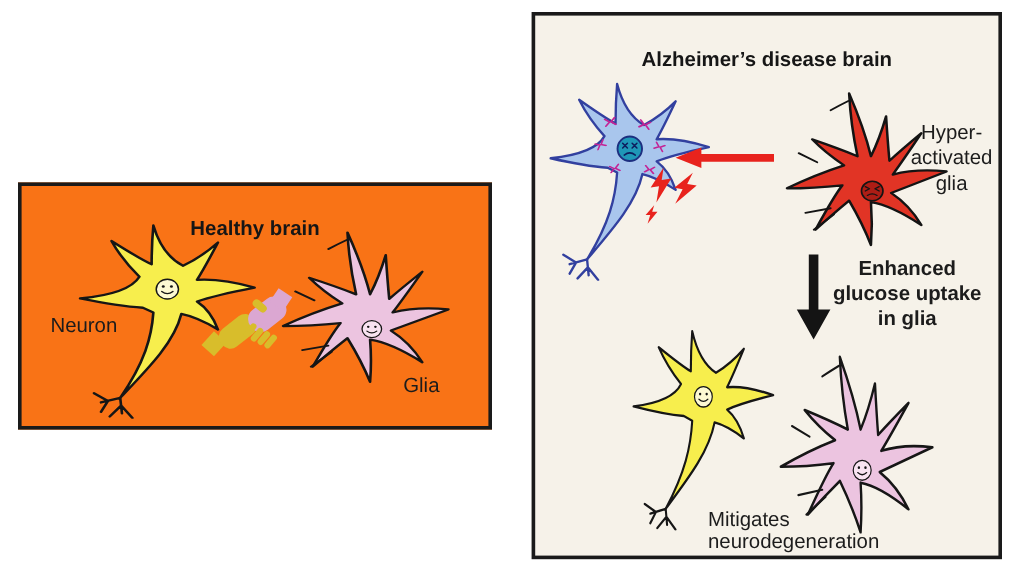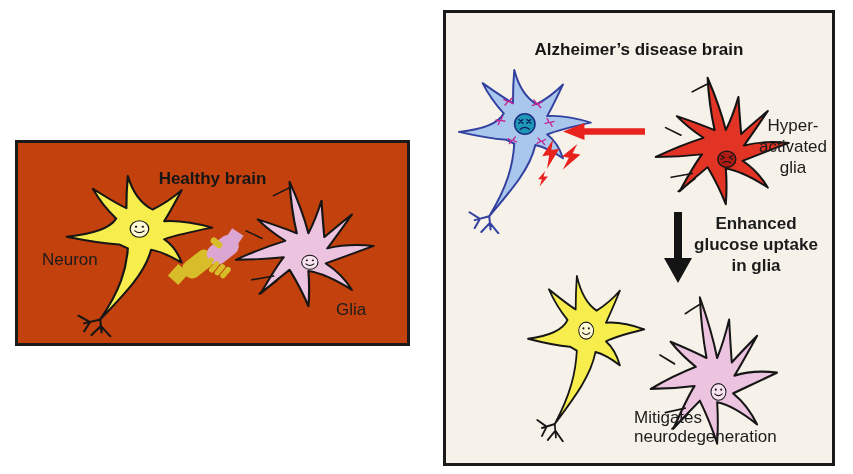--- a/index.html
+++ b/index.html
@@ -1,21 +1,21 @@
 <!DOCTYPE html>
 <html><head>
 <meta charset="utf-8">
 <style>
   html,body { margin:0; padding:0; background:#ffffff; }
   .stage {
     position:relative; width:853px; height:474px; background:#ffffff;
     font-family:"Liberation Sans", sans-serif; color:#1b1b1b; overflow:hidden;
   }
   .panel { position:absolute; border:3px solid #1a1a1a; box-sizing:border-box; }
-  .panel-healthy { left:15px; top:140px; width:395px; height:206px; background:#c2410c; }
+  .panel-healthy { left:15px; top:152px; width:395px; height:206px; background:#f97316; }
   .panel-ad     { left:443px; top:10px; width:392px; height:456px; background:#f6f2e9; }
   .panel-title {
     position:absolute; left:0; right:0; text-align:center;
     font-weight:bold; font-size:17px; line-height:1.3; color:#161616;
   }
   .lbl { position:absolute; font-size:17px; line-height:1.22; color:#1c1c1c; white-space:pre-line; }
   .lbl.bold { font-weight:bold; }
   .lbl.center { text-align:center; }
   svg.cell, svg.icon { position:absolute; overflow:visible; }
   
@@ -126,21 +126,21 @@
       <path d="M13,0 L0,15 L7,15 L3,28 L18,10 L10,10 Z" fill="#e8231d" transform="translate(24,3) rotate(10 9 14)"></path>
       <path d="M13,0 L0,15 L7,15 L3,28 L18,10 L10,10 Z" fill="#e8231d" transform="translate(0,31) scale(0.55)"></path>
     </svg>
 
 
     <svg class="cell cell-red" style="left:207px;top:61px;width:140px;height:134px" viewBox="0 0 200 210" preserveAspectRatio="none">
       <use href="#glia-body"></use>
       <use href="#face-angry" x="89" y="117" width="33" height="33"></use>
     </svg>
 
-    <div class="lbl center" style="left:297px;top:102px;width:100px;line-height:21px;">Hyper-
+    <div class="lbl center" style="left:297px;top:87px;width:100px;line-height:21px;">Hyper-
 activated
 glia</div>
 
     <svg class="icon" style="left:217px;top:199px;width:30px;height:72px" viewBox="0 0 30 72">
       <polygon points="11,0 19,0 19,46 29,46 15,71 1,46 11,46" fill="#141414"></polygon>
     </svg>
 
     <div class="lbl bold center" style="left:245px;top:200px;width:130px;line-height:21px;">Enhanced
 glucose uptake
 in glia</div>
@@ -148,17 +148,17 @@
     <svg class="cell cell-yellow" style="left:75px;top:259px;width:128px;height:170px" viewBox="0 0 220 255" preserveAspectRatio="none">
       <use href="#neuron-body"></use>
       <use href="#face-happy" x="95" y="71" width="34" height="34"></use>
     </svg>
 
     <svg class="cell cell-pink" style="left:202px;top:280px;width:133px;height:155px" viewBox="0 0 200 210" preserveAspectRatio="none">
       <use href="#glia-body"></use>
       <use href="#face-happy" x="91" y="119" width="30" height="30"></use>
     </svg>
 
-    <div class="lbl" style="left:144px;top:395px;line-height:19px;margin-left:44px;">Mitigates
+    <div class="lbl" style="left:144px;top:410px;line-height:19px;">Mitigates
 neurodegeneration</div>
   </section>
 
 </div>
 
 </body></html>

